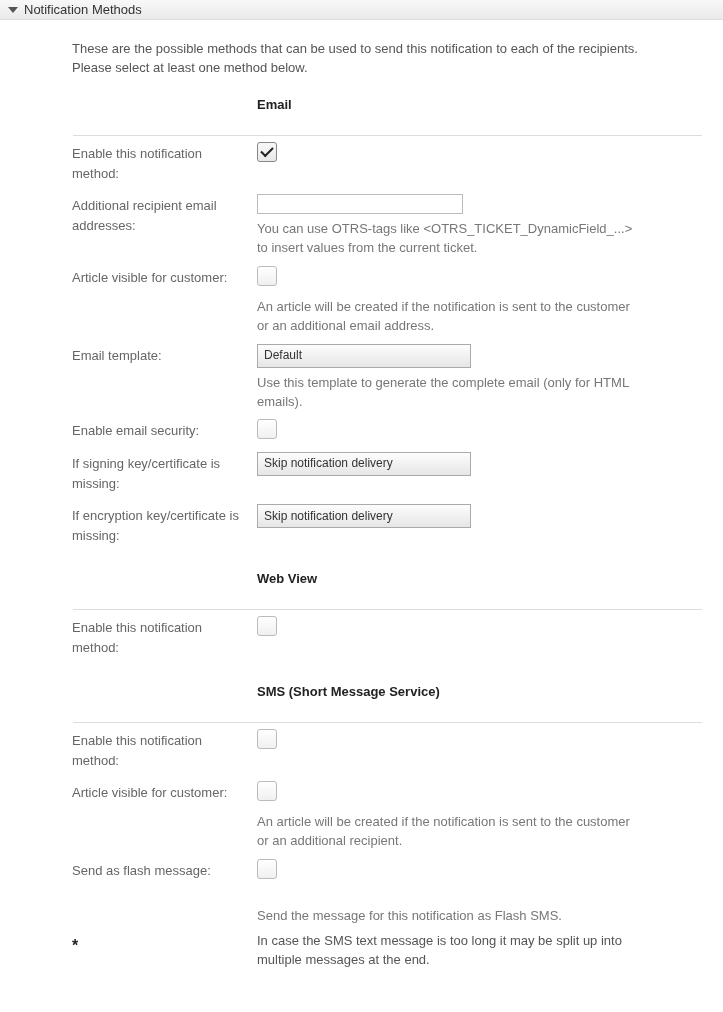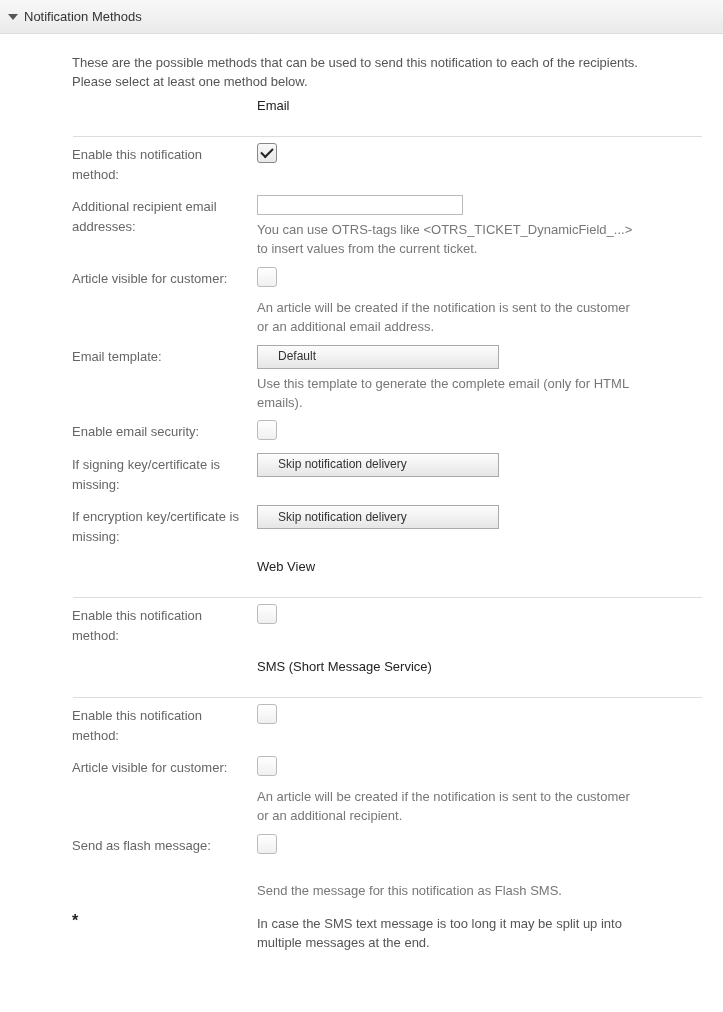--- a/index.html
+++ b/index.html
@@ -7,21 +7,21 @@
     padding: 0;
     width: 723px;
     font-family: Arial, Helvetica, sans-serif;
     font-size: 13px;
     color: #333;
     background: #fff;
   }
   .widget-header {
     background: linear-gradient(to bottom, #f8f8f8 0%, #eaeaea 100%);
     border-bottom: 1px solid #ddd;
-    height: 34px;
+    height: 20px;
     display: flex;
     align-items: center;
     padding: 0 8px;
     box-sizing: border-box;
   }
   .toggle-icon {
     display: inline-block;
     width: 0;
     height: 0;
     border-left: 5px solid transparent;
@@ -40,23 +40,24 @@
   .intro {
     color: #555;
     line-height: 1.45;
     margin-bottom: 0;
   }
   .section-header td {
     padding-top: 10px;
     padding-bottom: 2px;
   }
   .section-header .title {
-    font-weight: normal;
+    font-weight: bold;
     color: #222;
     font-size: 13px;
+    margin-top: 13px;
   }
   .section-header hr {
     border: none;
     border-top: 1px solid #ddd;
     margin: 6px 0 0 0;
   }
   table.form {
     border-collapse: collapse;
     width: 100%;
   }
@@ -85,21 +86,21 @@
     border: 1px solid #bbb;
     padding: 0 2px;
     font-size: 12px;
     box-sizing: content-box;
   }
   .select {
     width: 200px;
     height: 20px;
     border: 1px solid #aaa;
     background: linear-gradient(to bottom, #fdfdfd 0%, #e6e6e6 100%);
-    padding: 1px 20px;
+    padding: 1px 6px;
     font-size: 12px;
     color: #333;
     box-sizing: content-box;
     display: flex;
     align-items: center;
   }
   .select.disabled {
     background: linear-gradient(to bottom, #eee 0%, #ddd 100%);
     color: #888;
   }
@@ -280,19 +281,19 @@
       <td class="label">Send as flash message:</td>
       <td class="value">
         <span class="cb"></span>
         <div class="help" style="margin-top:28px">Send the message for this notification as Flash SMS.</div>
       </td>
     </tr>
 
     <tr class="asterisk-row">
       <td class="label">*</td>
       <td class="value">
-        <div class="help" style="margin-top:8px; color:#555">In case the SMS text message is too long it may be split up into multiple messages at the end.</div>
+        <div class="help" style="margin-top:0; color:#555">In case the SMS text message is too long it may be split up into multiple messages at the end.</div>
       </td>
     </tr>
 
   </tbody>
     </table>
 </div>
 
 </body></html>

